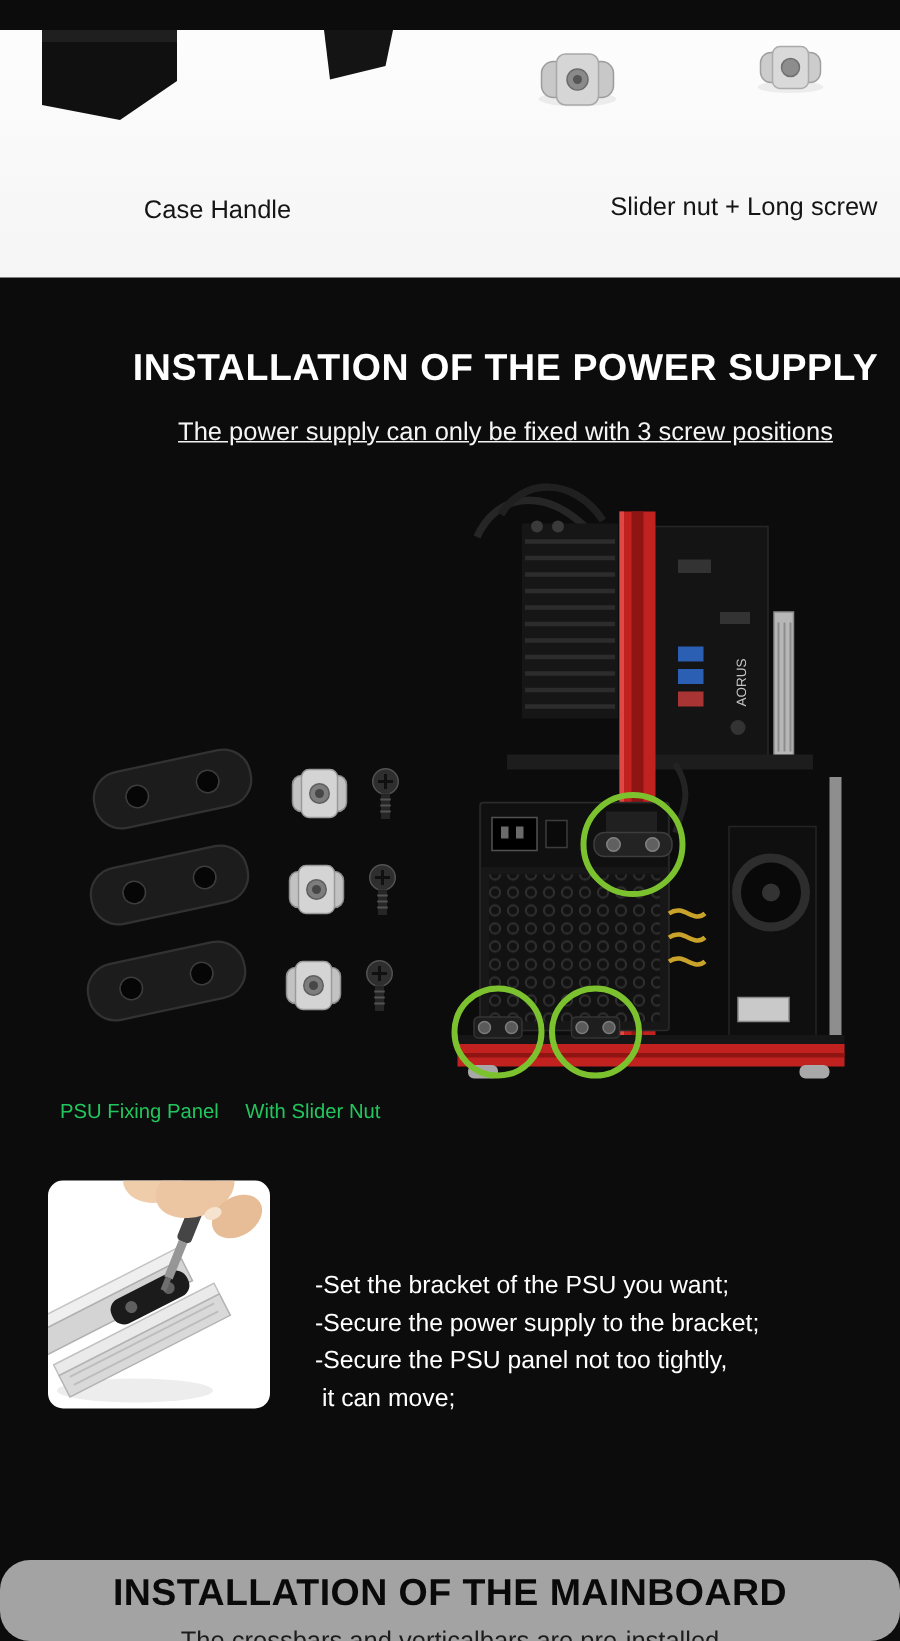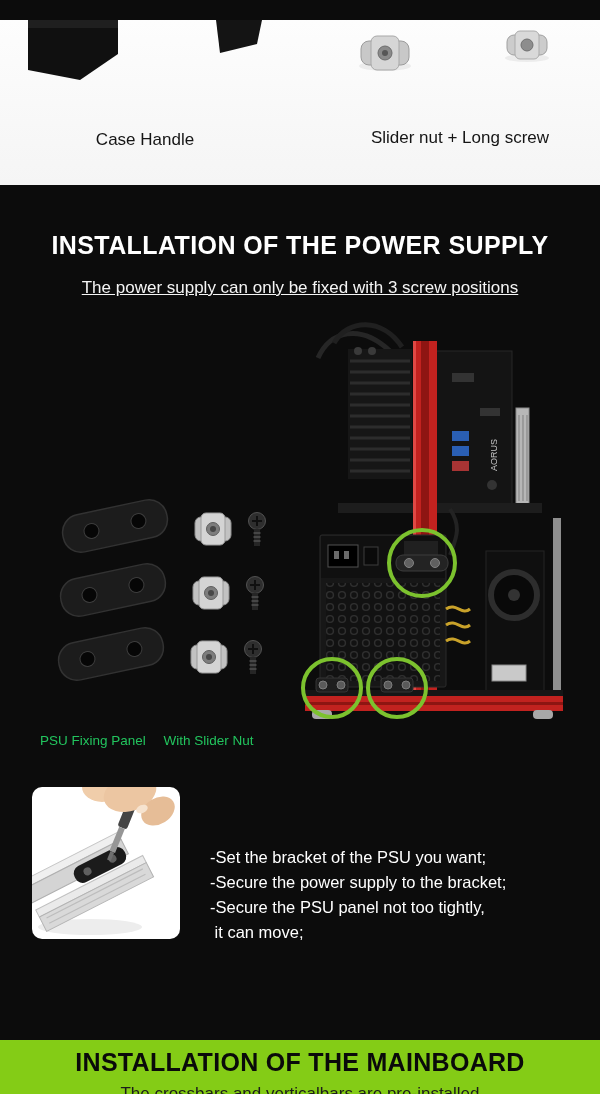--- a/index.html
+++ b/index.html
@@ -4,37 +4,37 @@
 <style>
   * { margin:0; padding:0; box-sizing:border-box; }
   html,body { width:600px; background:#fff; font-family:"Liberation Sans", sans-serif; }
   .page { position:relative; width:600px; height:1094px; overflow:hidden; background:#0c0c0c; }
 
   
   .top-section { position:absolute; top:0; left:0; width:600px; height:185px; background:linear-gradient(#fdfdfd,#f4f4f4);margin-top:20px; }
   .top-parts-svg { position:absolute; top:0; left:0; }
   .top-label { position:absolute; font-size:17px; color:#151515; text-align:center; }
   .top-label.left { top:110px; left:25px; width:240px; }
-  .top-label.right { top:108px; left:335px; width:250px; }
+  .top-label.right { top:108px; left:335px; width:250px;text-align:right; }
 
   
-  .psu-section { position:absolute; top:185px; left:0; width:600px; height:855px; background:#0c0c0c; }
+  .psu-section { position:absolute; top:185px; left:0; width:600px; height:855px; background:#0c0c0c;padding-left:37px; }
   .psu-title { position:absolute; top:46px; width:100%; text-align:center; font-size:25px; font-weight:bold; color:#ffffff; letter-spacing:.4px; }
   .psu-subtitle { position:absolute; top:93px; width:100%; text-align:center; font-size:17px; color:#f5f5f5;text-decoration:underline; }
   .photo-svg { position:absolute; top:128px; left:0; display:block; }
   .caption-row { position:absolute; top:548px; left:40px; font-size:13.5px; color:#22c55e; }
   .caption-row span { margin-right:14px; }
 
   .hand-card { position:absolute; top:602px; left:32px; width:148px; height:152px; background:#ffffff; border-radius:10px; overflow:hidden; }
   .method-heading { position:absolute; top:626px; left:214px; font-size:19px; font-weight:bold; color:#76b82a; letter-spacing:.3px; }
   .steps { position:absolute; top:660px; left:210px; width:382px; }
   .step { font-size:16.5px; color:#ffffff; line-height:25px; white-space:pre-line; }
 
   
-  .mainboard-section { position:absolute; top:1040px; left:0; width:600px; height:54px; background:#84cc16; overflow:hidden; }
+  .mainboard-section { position:absolute; top:1040px; left:0; width:600px; height:54px; background:#a3a3a3; overflow:hidden;border-radius:20px; }
   .mb-title { position:absolute; top:8px; width:100%; text-align:center; font-size:25px; font-weight:bold; color:#0a0a0a; letter-spacing:.3px; }
   .mb-subtitle { position:absolute; top:44px; width:100%; text-align:center; font-size:17px; color:#1c1c1c; }
 </style>
 </head>
 <body>
 
 <div class="page">
 
   <section class="top-section">
     <svg class="top-parts-svg" width="600" height="185" viewBox="0 0 600 185">

